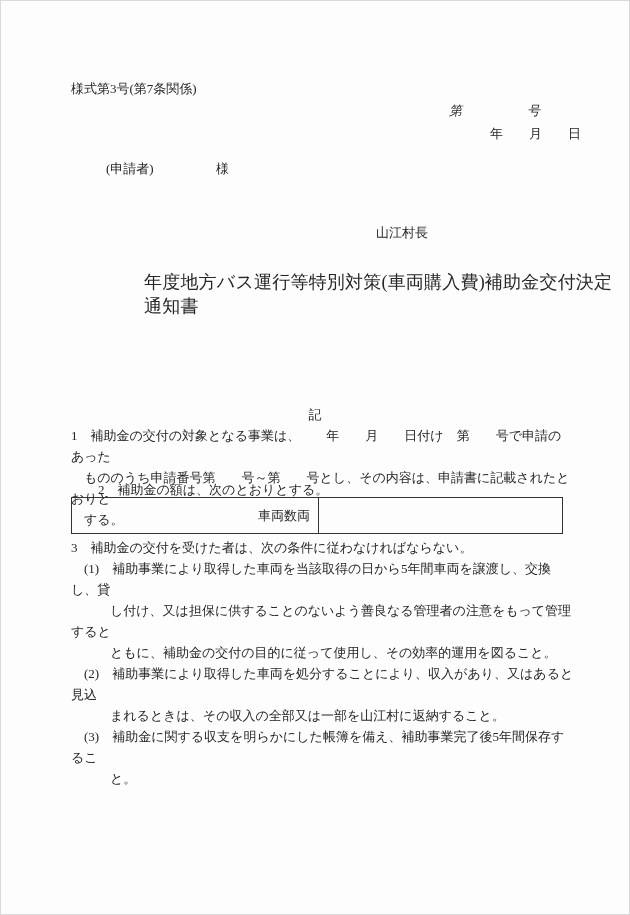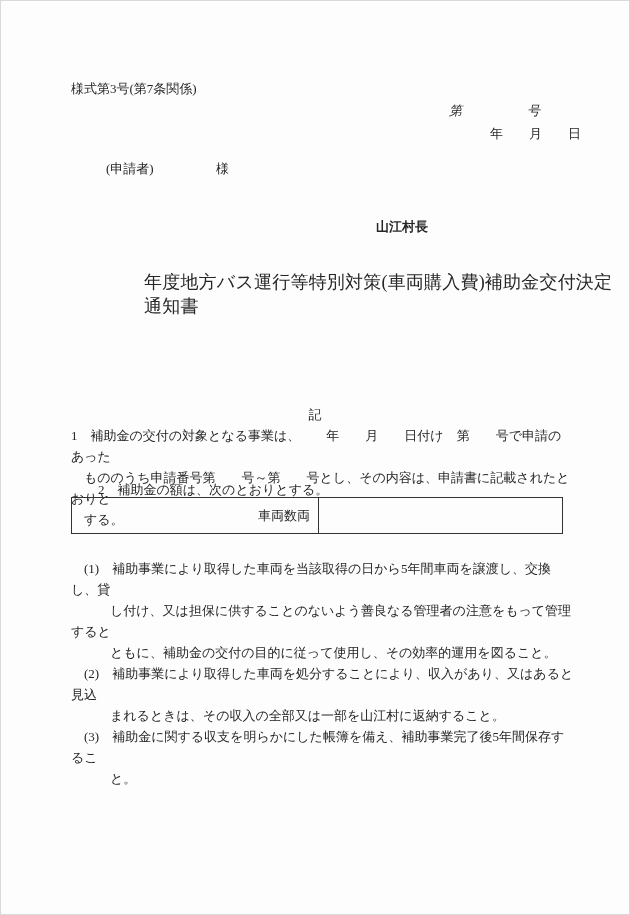--- a/index.html
+++ b/index.html
@@ -25,21 +25,21 @@
   .lh23 { line-height: 23.5px; }
 
   .form-label   { top: 79px;  left: 70px; }
   .doc-number   { top: 101px; left: 448px; white-space: pre; font-style: italic; }
   .date-line    { top: 124px; left: 448px; white-space: pre; margin-left: 41px; }
 
   .addressee    { top: 159px; left: 0; width: 100%; height: 18px; padding-left: 10px; }
   .addressee-label     { position: absolute; left: 105px; }
   .addressee-honorific { position: absolute; left: 215px; }
 
-  .sender       { top: 217px; left: 375px; font-weight: bold; }
+  .sender       { top: 223px; left: 375px; }
 
   .doc-title    { top: 269px; left: 143px; font-size: 18px; letter-spacing: 0.2px; }
 
   .opening      { top: 324px; left: 70px; width: 500px; }
 
   .record-heading { top: 405px; left: 0; width: 100%; text-align: center; }
 
   .item1        { top: 424px; left: 70px; width: 500px; }
   .item2        { top: 478px; left: 70px; margin-left: 27px; }
 
@@ -93,20 +93,21 @@
 
   <div class="abs item2 lh21">2　補助金の額は、次のとおりとする。</div>
 
   <div class="abs amount-table">
     <div class="amount-cell vehicle">
       <span>車両数</span>
       <span>両</span>
     </div>
   </div>
 
+  <div class="abs item3-heading lh21">3　補助金の交付を受けた者は、次の条件に従わなければならない。</div>
 
   <div class="abs conditions">
     <div class="pre lh21">　(1)　補助事業により取得した車両を当該取得の日から5年間車両を譲渡し、交換し、貸
 　　　し付け、又は担保に供することのないよう善良なる管理者の注意をもって管理すると
 　　　ともに、補助金の交付の目的に従って使用し、その効率的運用を図ること。</div>
     <div class="pre lh21">　(2)　補助事業により取得した車両を処分することにより、収入があり、又はあると見込
 　　　まれるときは、その収入の全部又は一部を山江村に返納すること。</div>
     <div class="pre lh21">　(3)　補助金に関する収支を明らかにした帳簿を備え、補助事業完了後5年間保存するこ
 　　　と。</div>
   </div>

